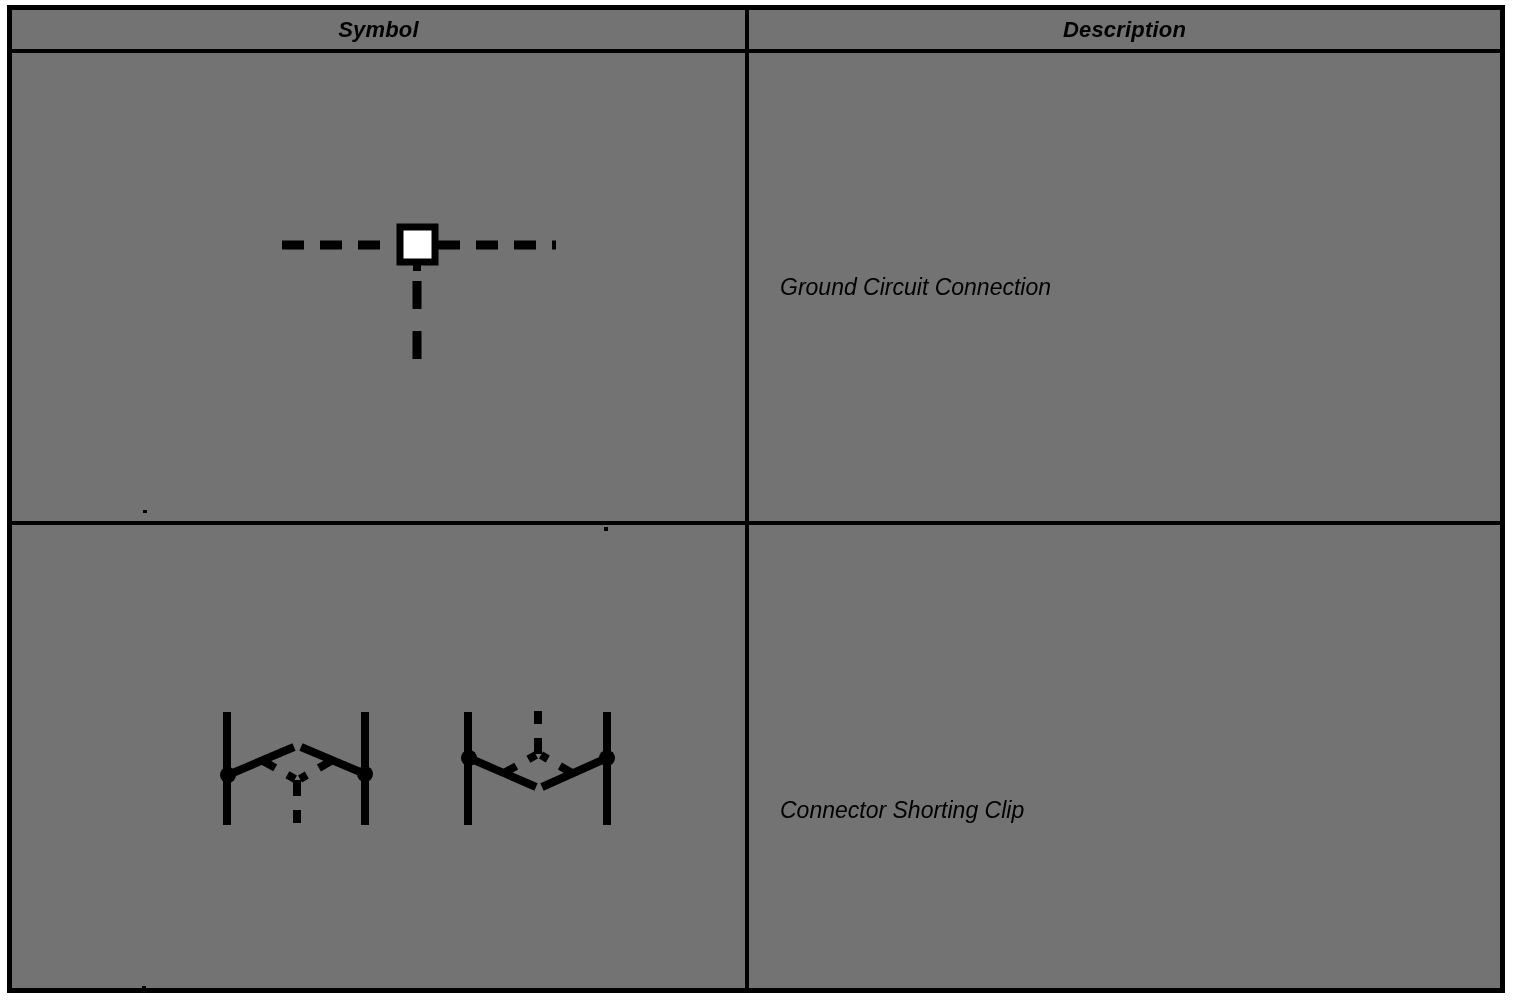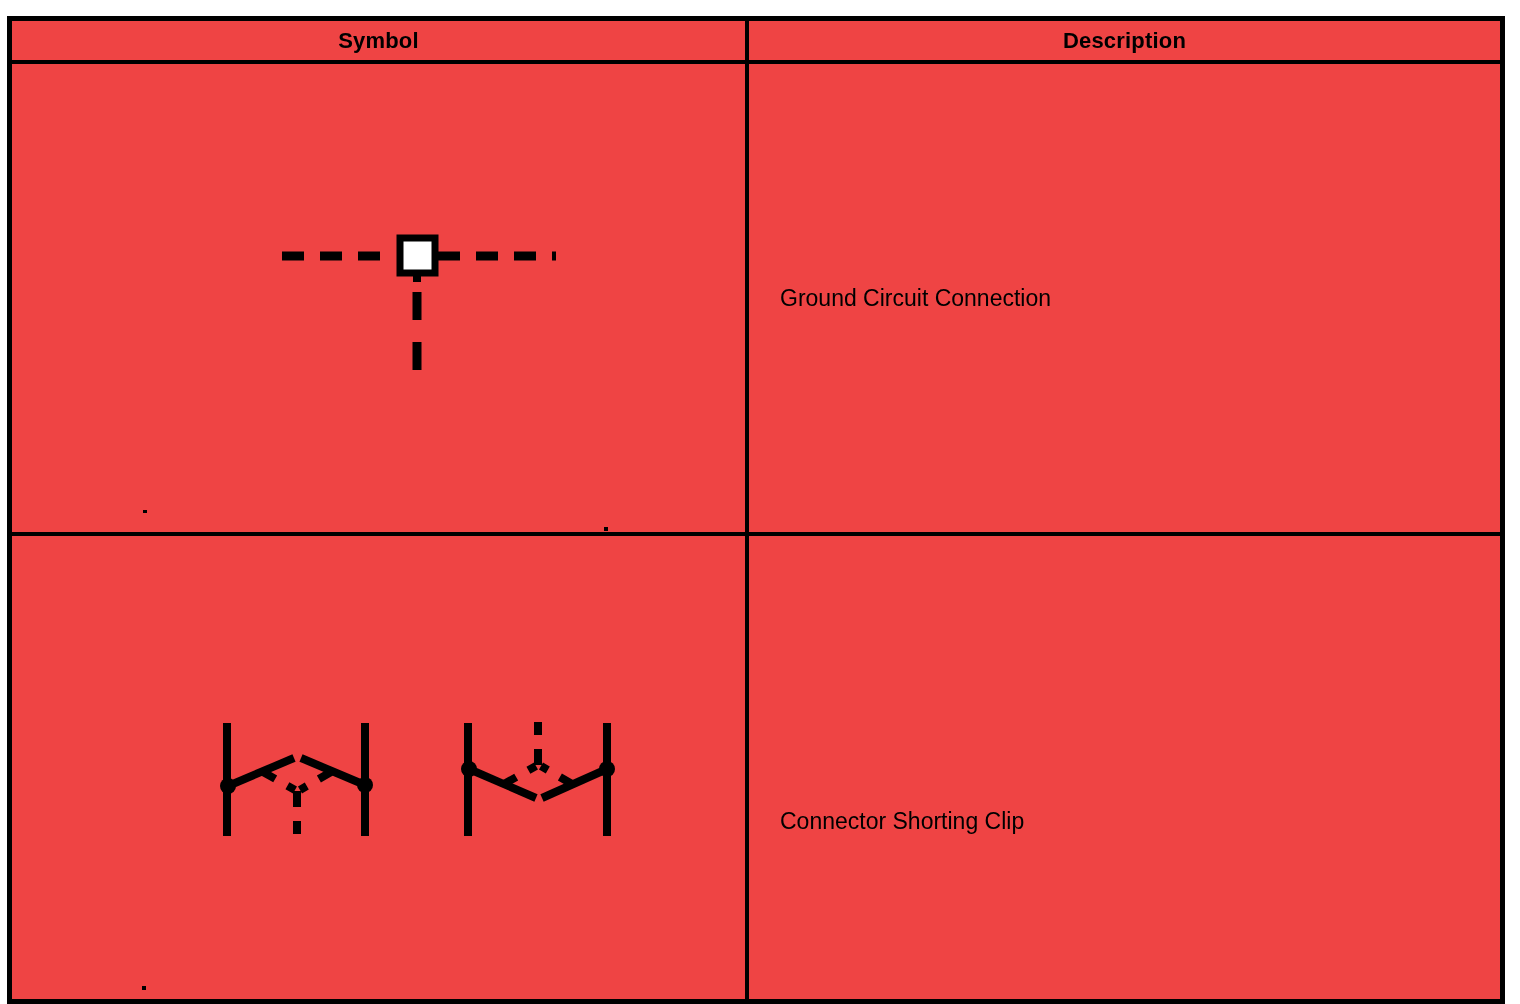--- a/index.html
+++ b/index.html
@@ -19,26 +19,27 @@
     position: relative;
     width: 1520px;
     height: 1004px;
     background: #ffffff;
   }
 
   
   .legend-table {
     position: absolute;
     left: 7px;
-    top: 16px;
+    top: 5px;
     width: 1498px;
     height: 988px;
     box-sizing: border-box;
     border: 5px solid #000000;
-    background: #ef4444;
+    background: #737373;
+    font-style: italic;
   }
 
   
   .table-head {
     position: absolute;
     left: 0;
     top: 0;
     width: 100%;
     height: 43px;
     border-bottom: 4px solid #000000;

